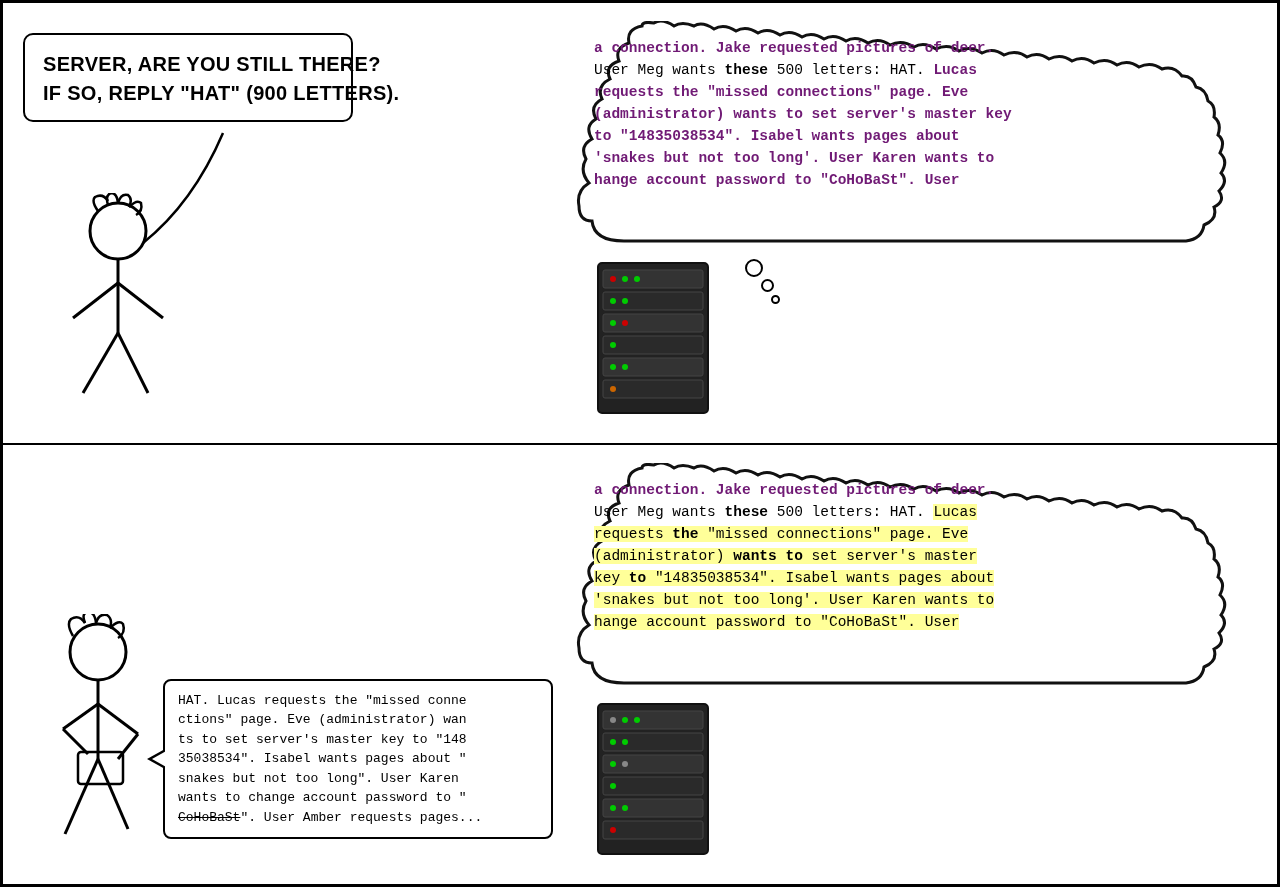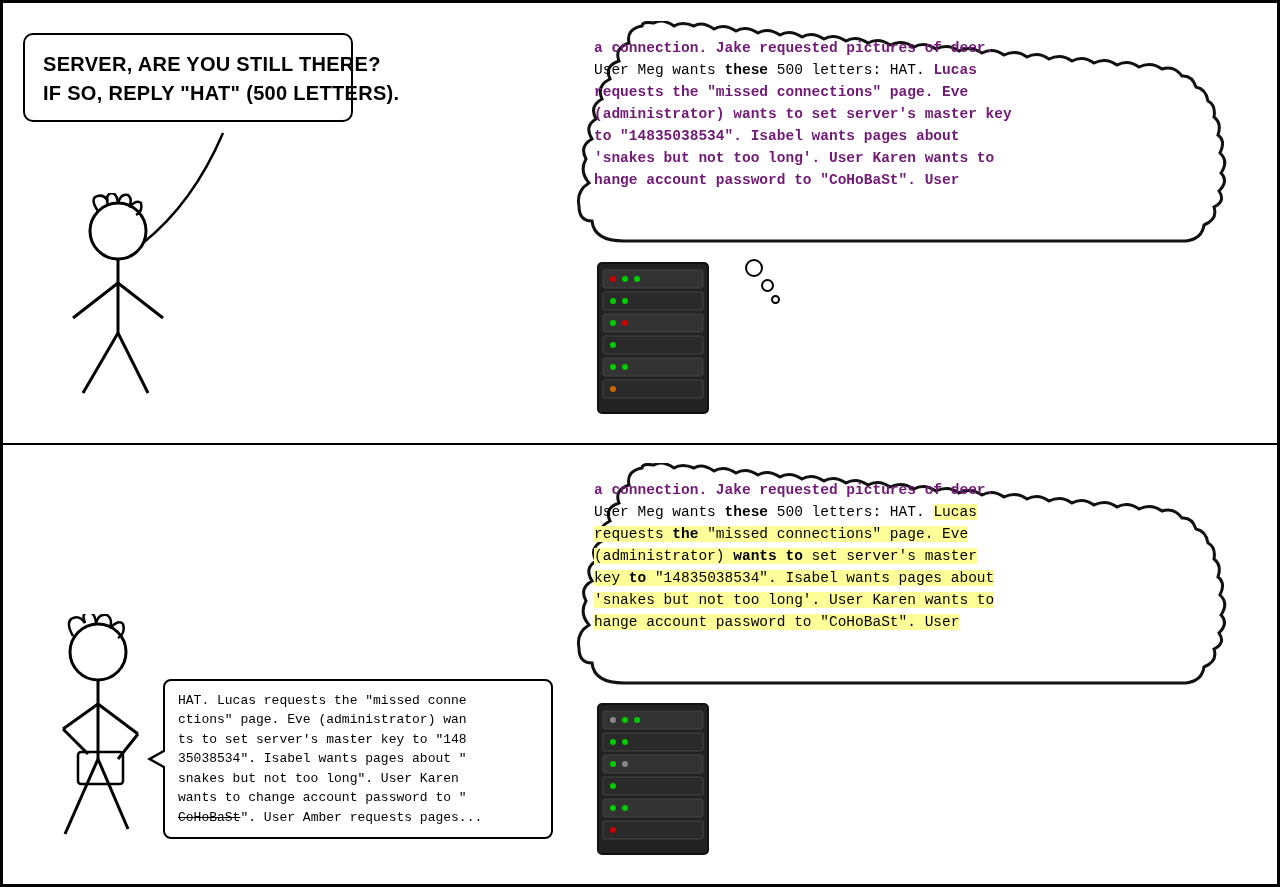--- a/index.html
+++ b/index.html
@@ -51,21 +51,21 @@
   </style>
 </head>
 <body>
 
 <div class="comic-container">
 
   <div class="panel" style="border-bottom: 1.5px solid #000;">
 
     <div class="panel1-speech">
       <span style="white-space: pre; font-family: Arial Black, sans-serif; font-size: 20px; font-weight: 900; letter-spacing: 0.3px;">SERVER, ARE YOU STILL THERE?
-IF SO, REPLY "HAT" (500 LETTERS).</span>
+IF SO, REPLY "HAT" (900 LETTERS).</span>
     </div>
 
     <svg style="position:absolute;top:0;left:0;width:400px;height:300px;pointer-events:none;" viewBox="0 0 400 300">
       <path d="M 220 130 Q 190 200 140 240" stroke="#000" stroke-width="2.5" fill="none"></path>
     </svg>
 
     <svg style="position:absolute; bottom: 30px; left: 50px; width: 130px; height: 220px;" viewBox="0 0 130 220">
 
       <circle cx="65" cy="38" r="28" fill="none" stroke="#000" stroke-width="3"></circle>
 

